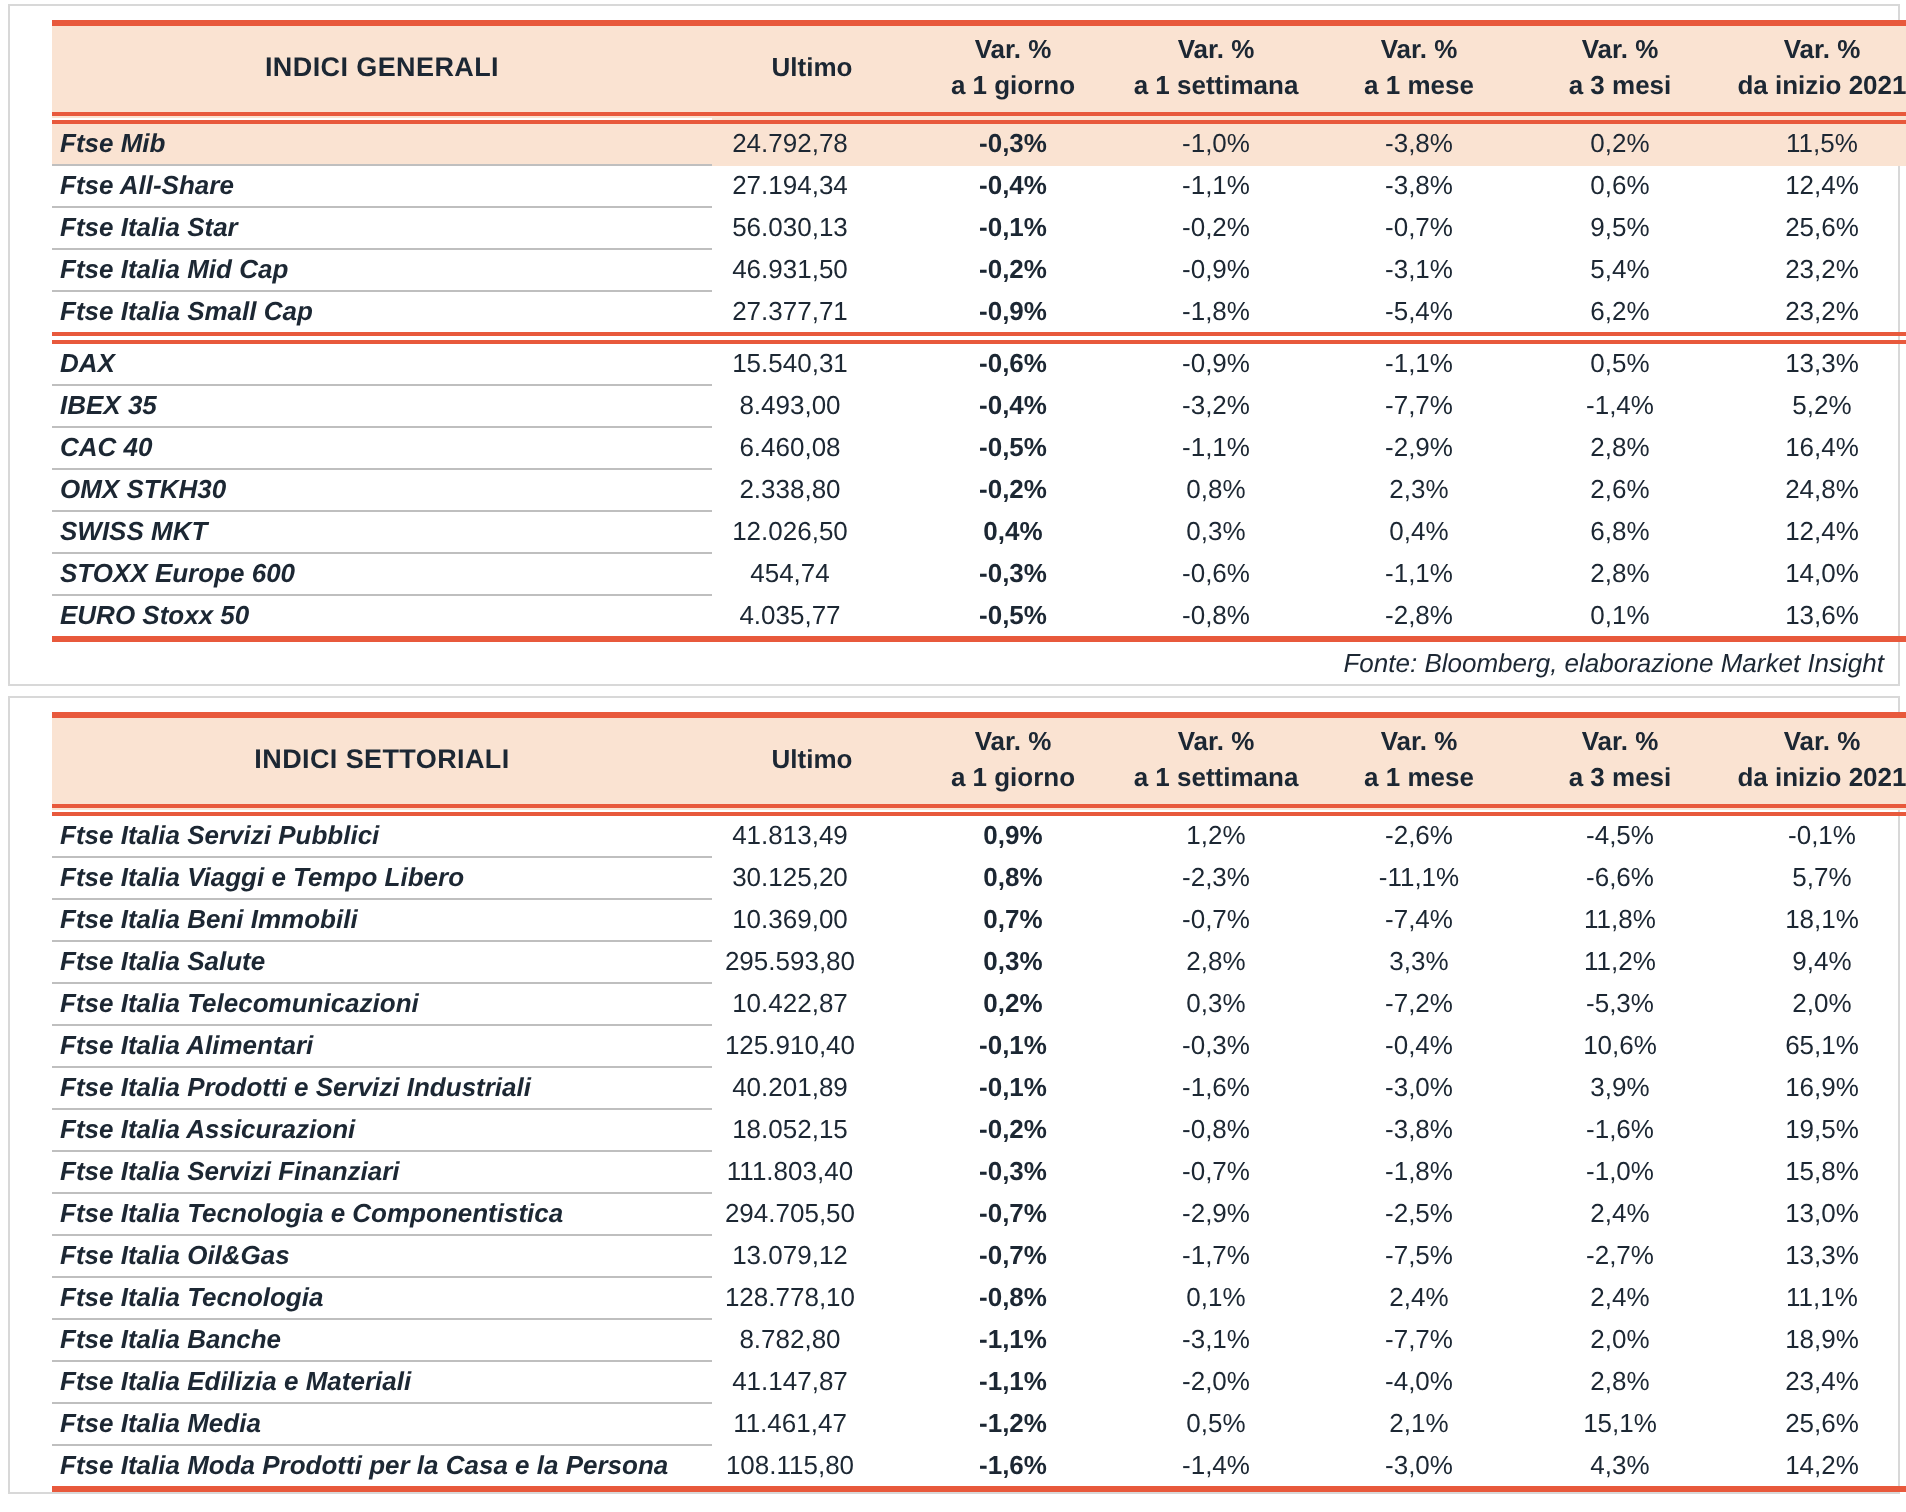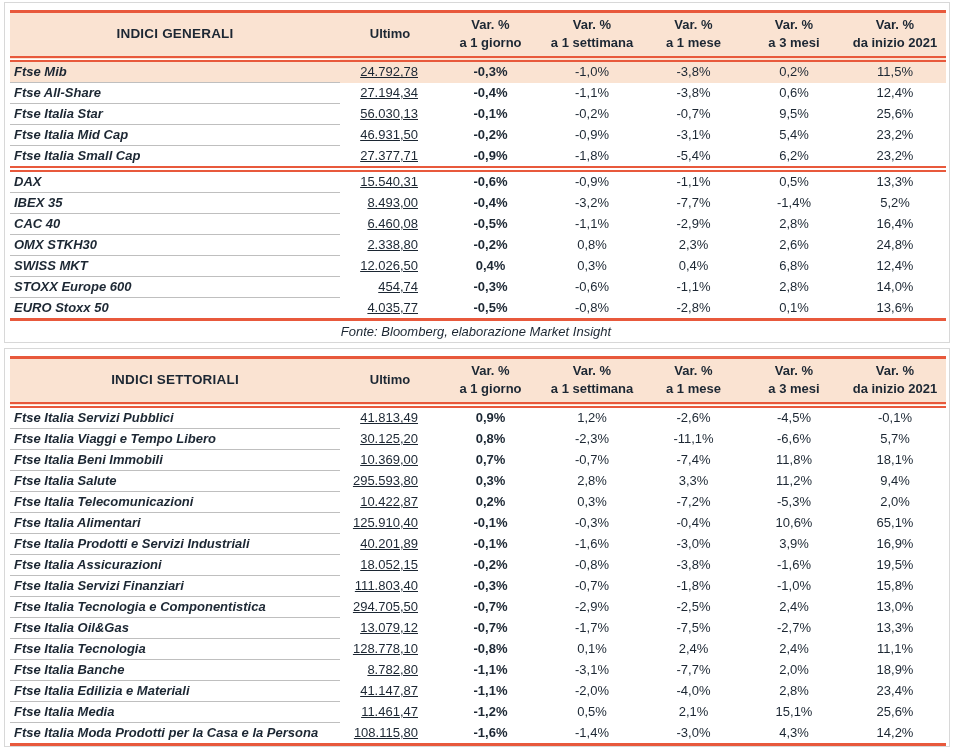--- a/index.html
+++ b/index.html
@@ -13,21 +13,21 @@
   html,body{background:#FFFFFF;}
   body{
     width:953px;height:756px;
     font-family:"Liberation Sans",sans-serif;
     color:var(--ink);
     padding:2px 3px 0 4px;
   }
   .block{
     border:1px solid var(--blockborder);
     background:#fff;
-    padding:7px 5px 0 5px;
+    padding:7px 5px 0 21px;
     margin-bottom:5px;
   }
   table.idx{
     border-collapse:collapse;
     table-layout:fixed;
     width:100%;
     border-top:3px solid var(--orange);
     border-bottom:3px solid var(--orange);
   }
   table.idx thead th{
@@ -54,31 +54,31 @@
     text-align:left;
     font-weight:bold;
     font-style:italic;
     padding-left:4px;
     border-bottom:1px solid var(--divider);
     overflow:hidden;
     white-space:nowrap;
     margin-top:32px;
   }
   table.idx td.val{text-align:center;}
-  table.idx td.ult{text-align:right;padding-right:22px;text-decoration:underline;}
+  table.idx td.ult{padding-right:22px;}
   table.idx td.b{font-weight:bold;}
   table.idx tr.hl td{background:var(--peach);}
   table.idx tr.sep td,
   table.idx tr.sep td.name{border-bottom:6px double var(--orange);}
   table.idx tr.last td,
   table.idx tr.last td.name{border-bottom:none;}
   .fonte{
     font-size:13px;
     font-style:italic;
-    text-align:center;
+    text-align:right;
     padding:3px 2px 3px 0;
     color:var(--ink);
   }
 </style>
 </head>
 <body>
 
 <section class="block">
   <table class="idx">
     <colgroup>

